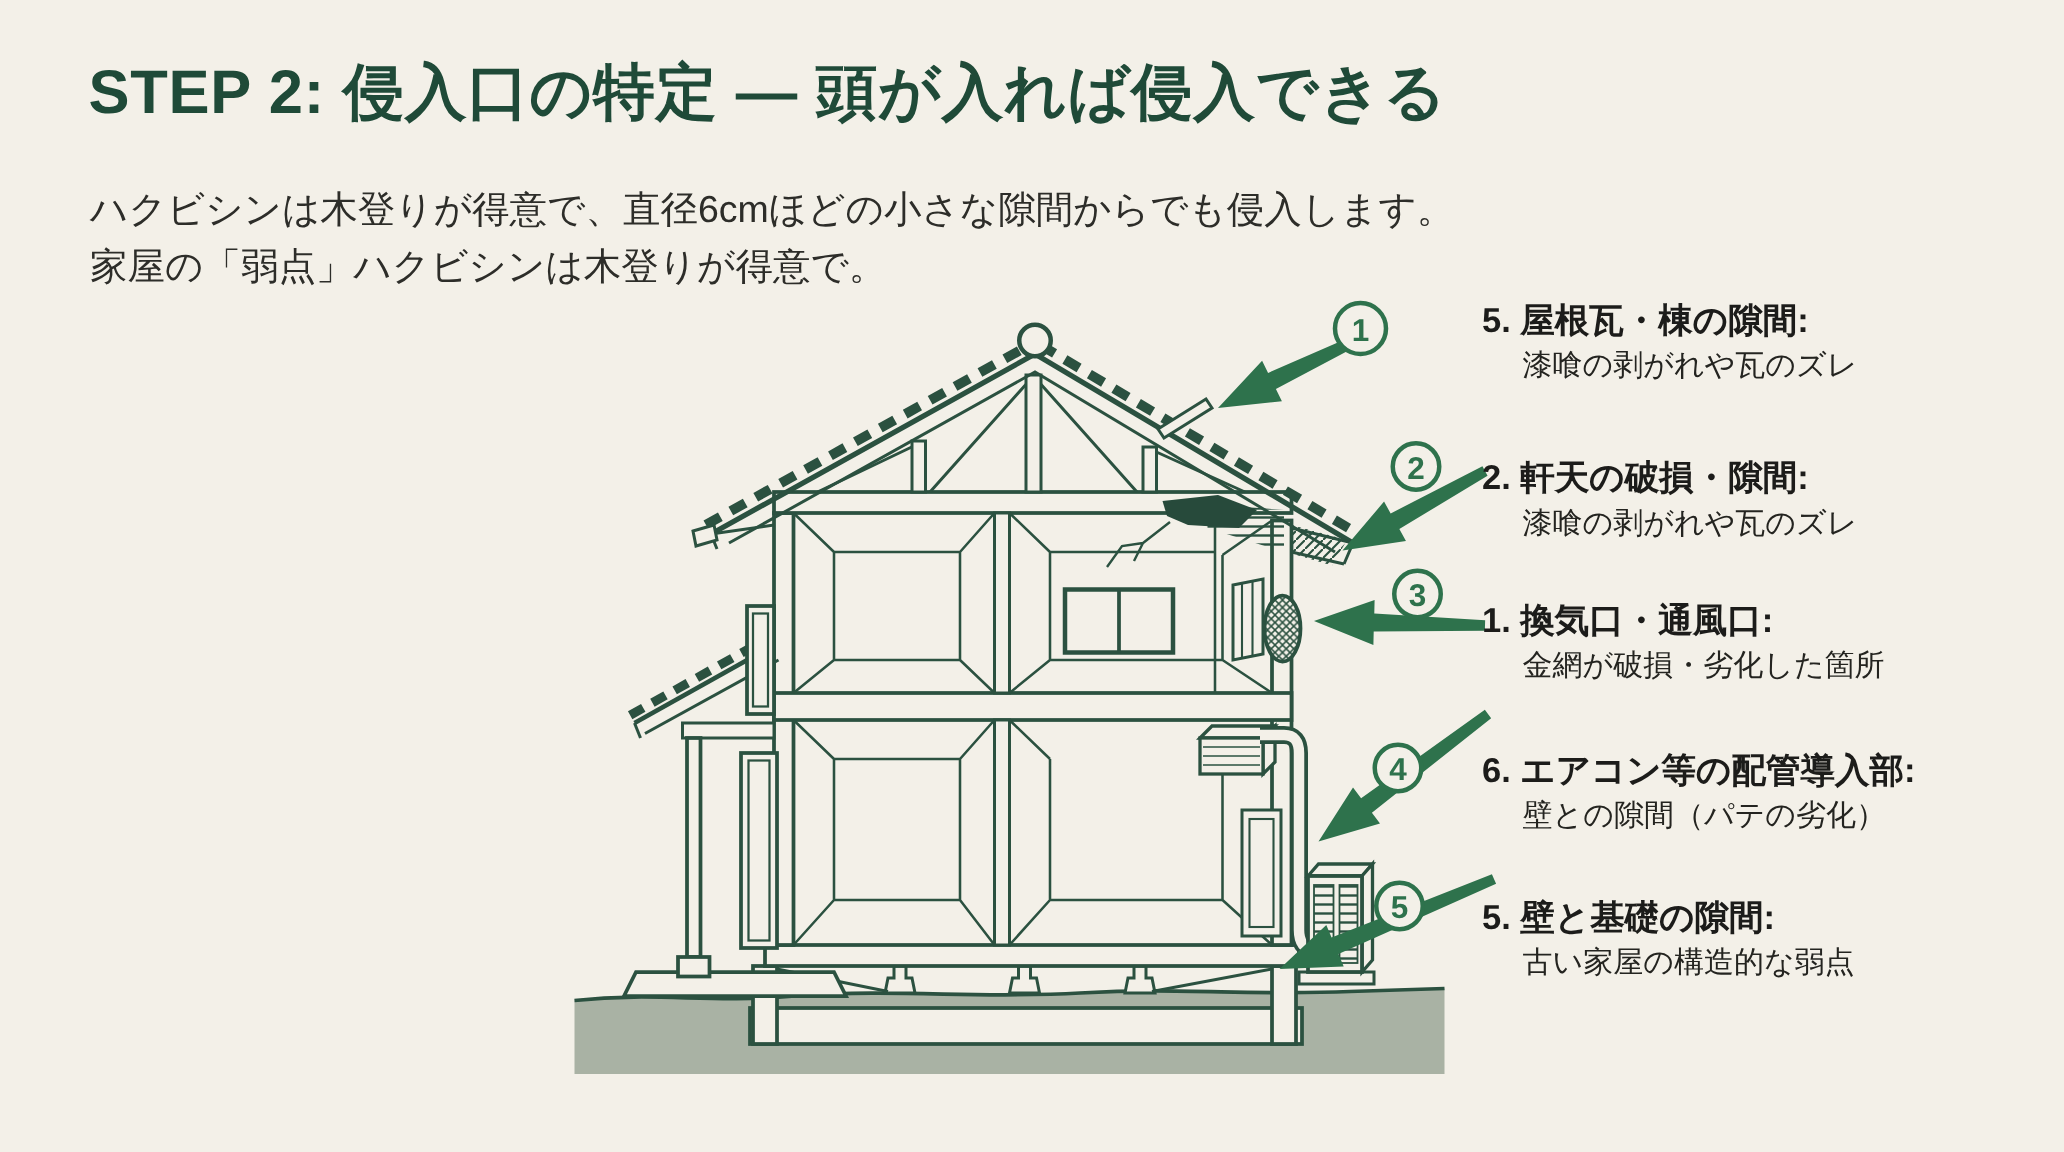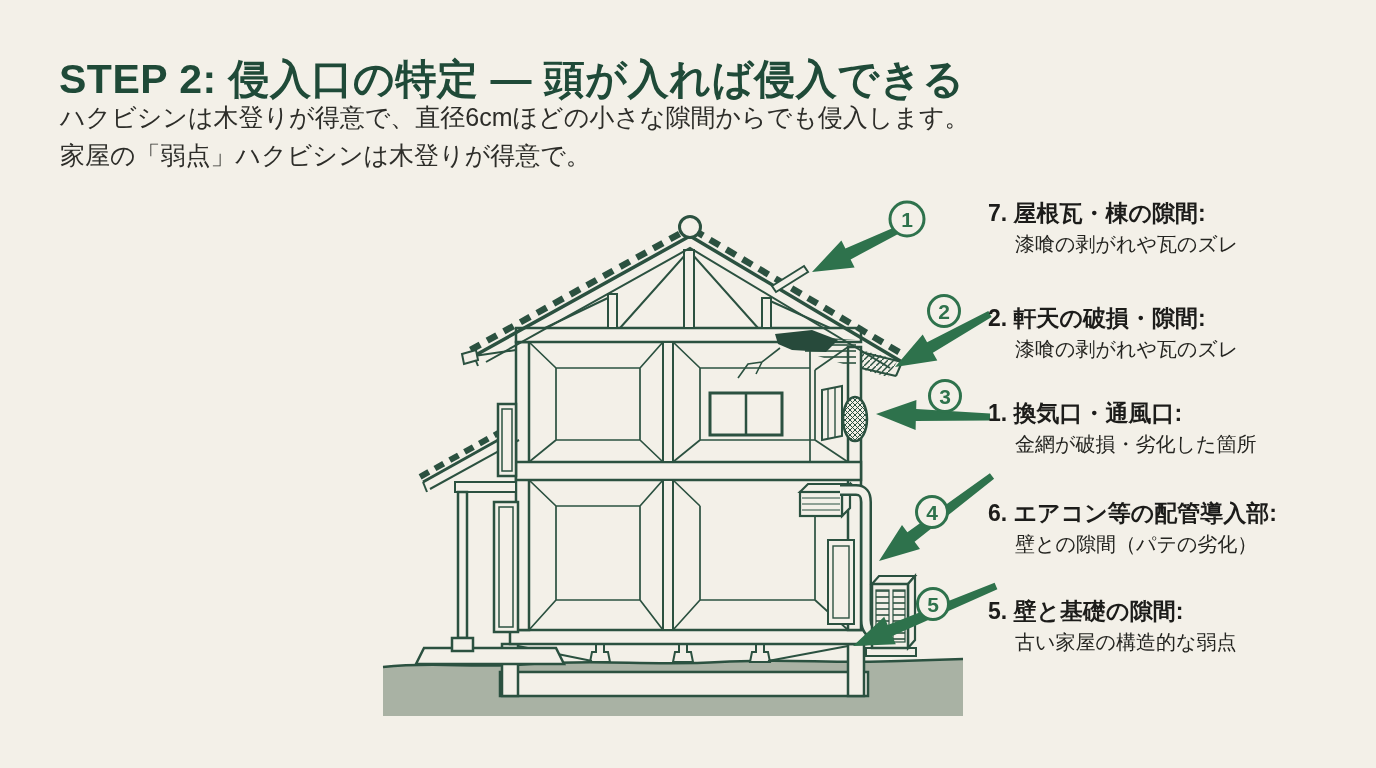--- a/index.html
+++ b/index.html
@@ -4,26 +4,26 @@
 <style>
   html,body{margin:0;padding:0;}
   body{
     width:1376px;height:768px;
     background:#f3f0e8;
     font-family:"Liberation Sans","DejaVu Sans",sans-serif;
     overflow:hidden;
   }
   .stage{position:relative;width:1376px;height:768px;background:#f3f0e8;}
   .title{
-    position:absolute;left:59px;top:52px;
+    position:absolute;left:59px;top:34px;
     font-size:41px;font-weight:700;color:#1f4a38;
     letter-spacing:0.5px;white-space:nowrap;
   }
   .subtitle{
-    position:absolute;left:60px;top:98px;
+    position:absolute;left:60px;top:121px;
     font-size:25px;line-height:38px;color:#2d2d29;
     white-space:nowrap;
   }
   .diagram-svg{position:absolute;left:0;top:0;width:1376px;height:768px;}
   .legend{position:absolute;left:988px;top:198px;width:378px;}
   .legend-item{position:absolute;left:0;width:378px;}
   .legend-item.i1{top:0px;}
   .legend-item.i2{top:105px;}
   .legend-item.i3{top:200px;}
   .legend-item.i4{top:300px;}
@@ -199,21 +199,21 @@
       </g>
       <g>
         <circle cx="933" cy="604" r="15.5" fill="#f3f0e8" stroke="#2e724c" stroke-width="3"></circle>
         <text x="933" y="612">5</text>
       </g>
     </g>
   </svg>
 
   <div class="legend">
     <div class="legend-item i1">
-      <div class="legend-heading">7. 屋根瓦・棟の隙間:</div>
+      <div class="legend-heading">5. 屋根瓦・棟の隙間:</div>
       <div class="legend-desc">漆喰の剥がれや瓦のズレ</div>
     </div>
     <div class="legend-item i2">
       <div class="legend-heading">2. 軒天の破損・隙間:</div>
       <div class="legend-desc">漆喰の剥がれや瓦のズレ</div>
     </div>
     <div class="legend-item i3">
       <div class="legend-heading">1. 換気口・通風口:</div>
       <div class="legend-desc">金網が破損・劣化した箇所</div>
     </div>

